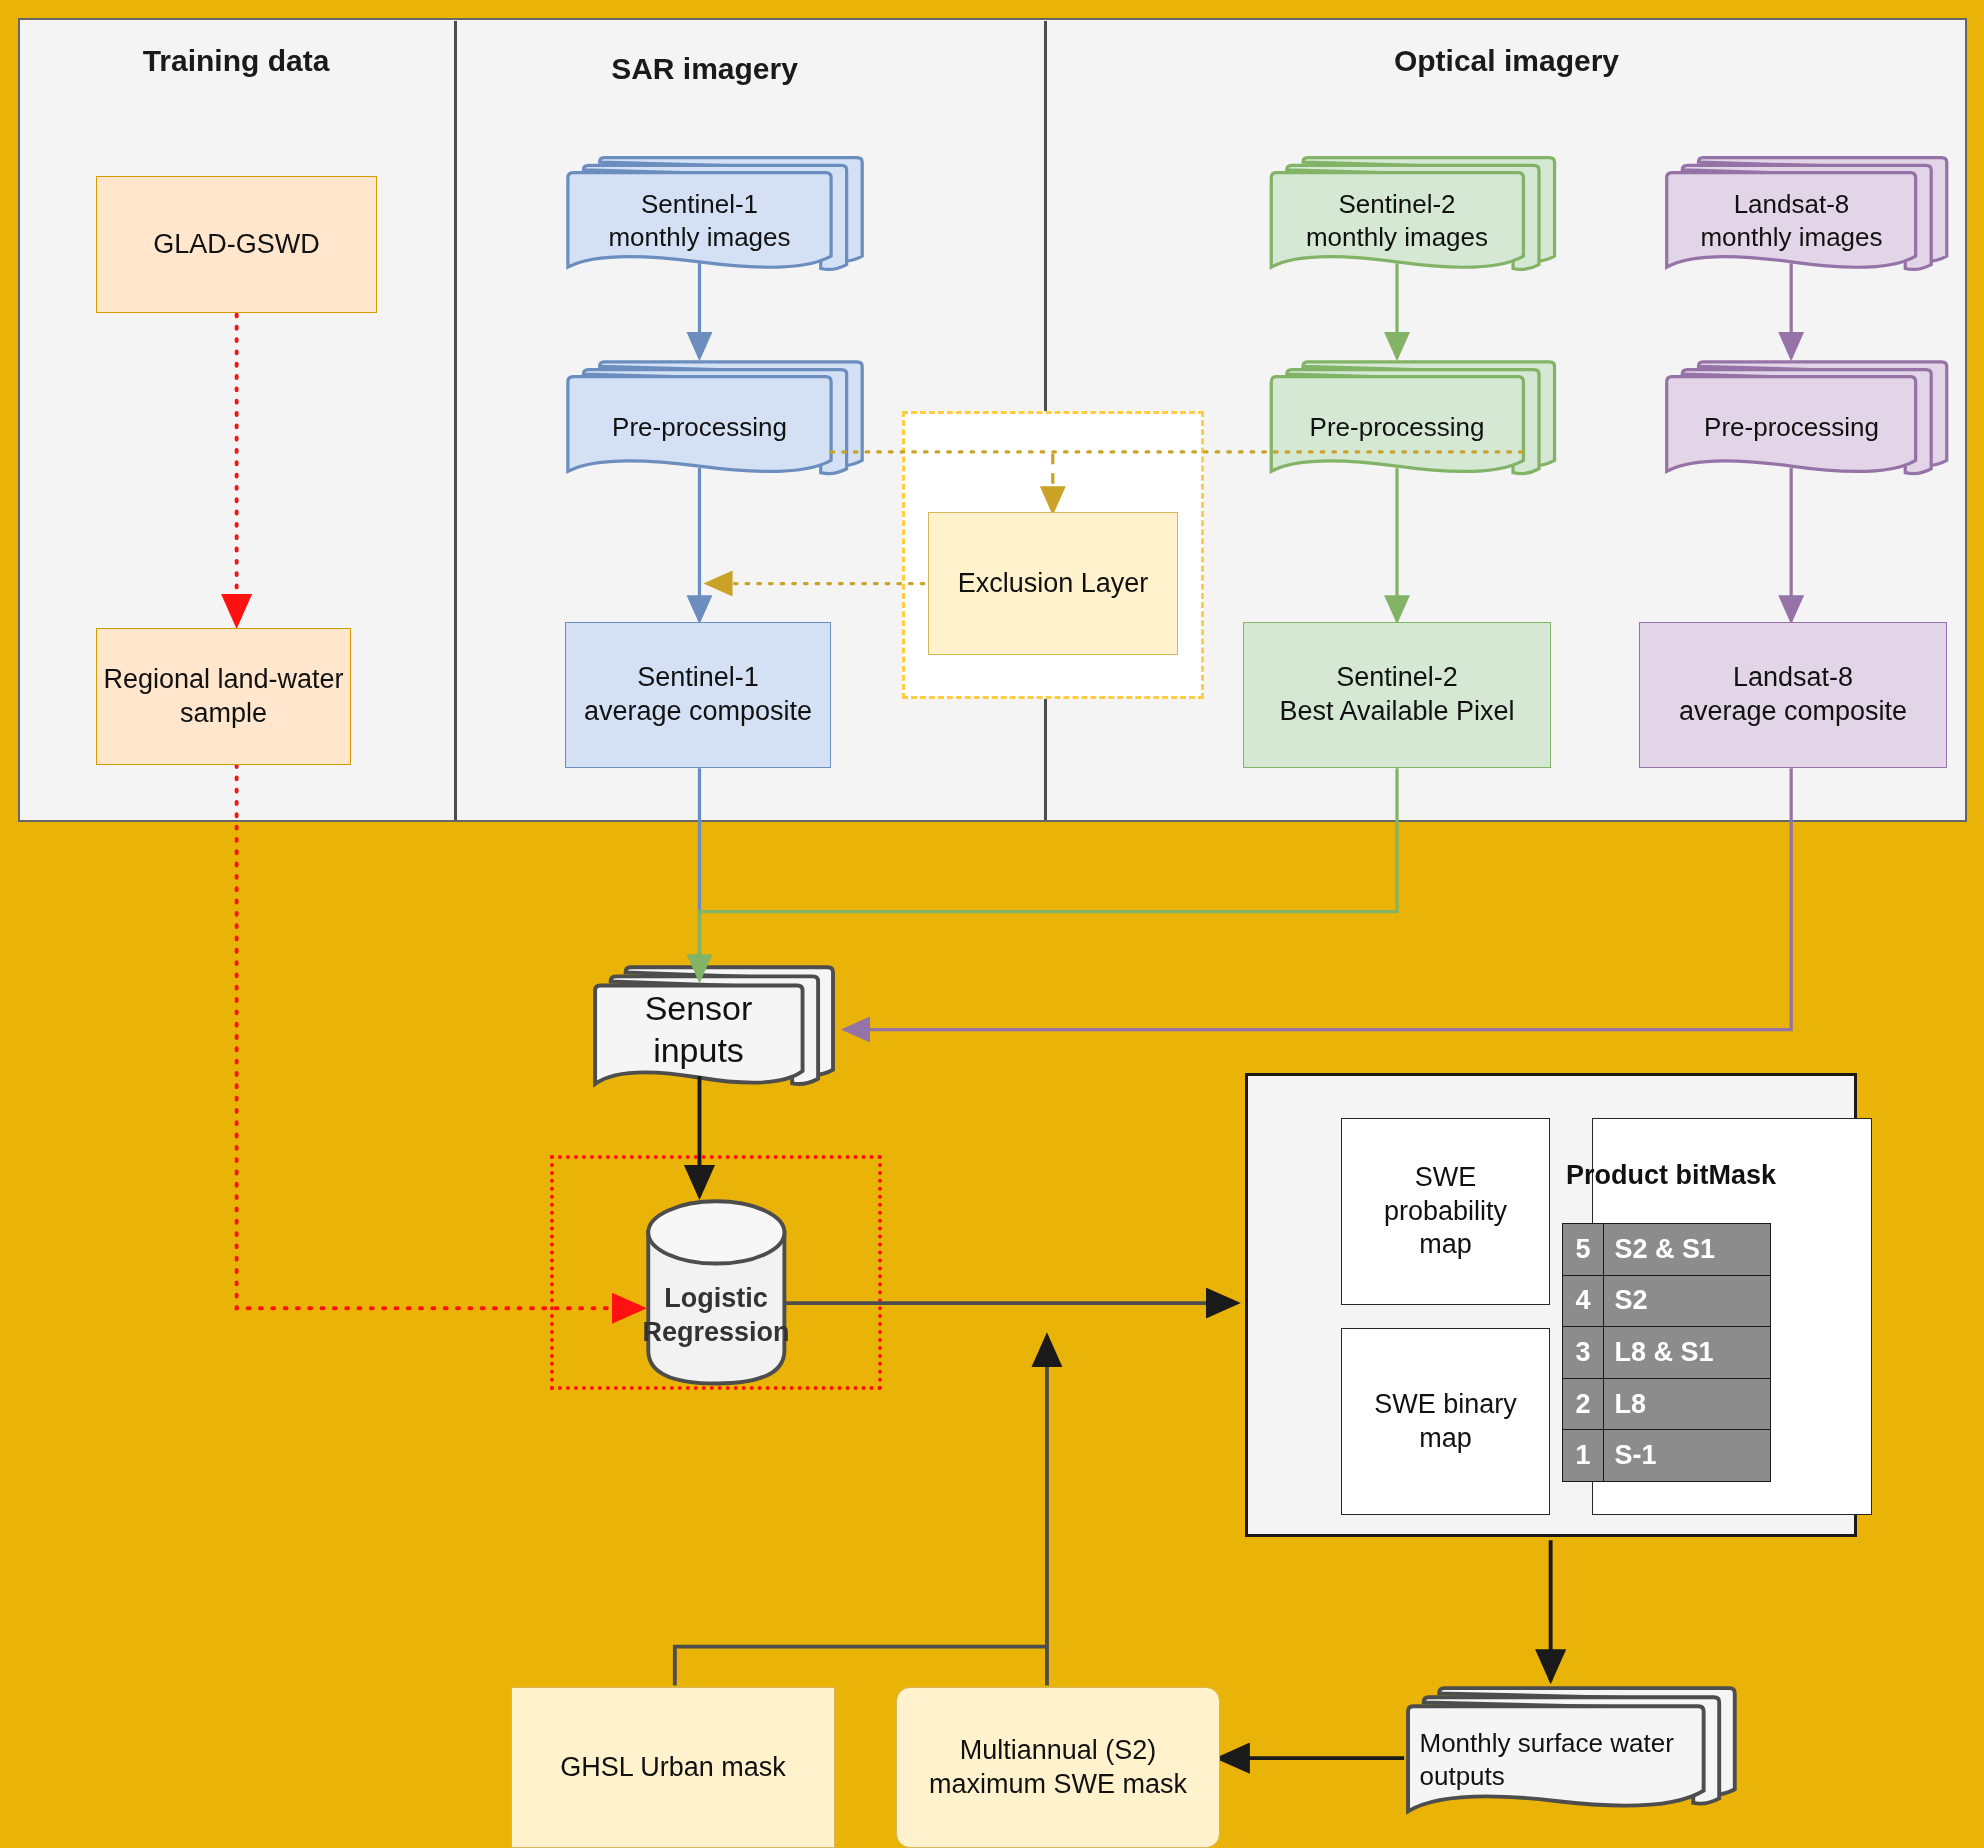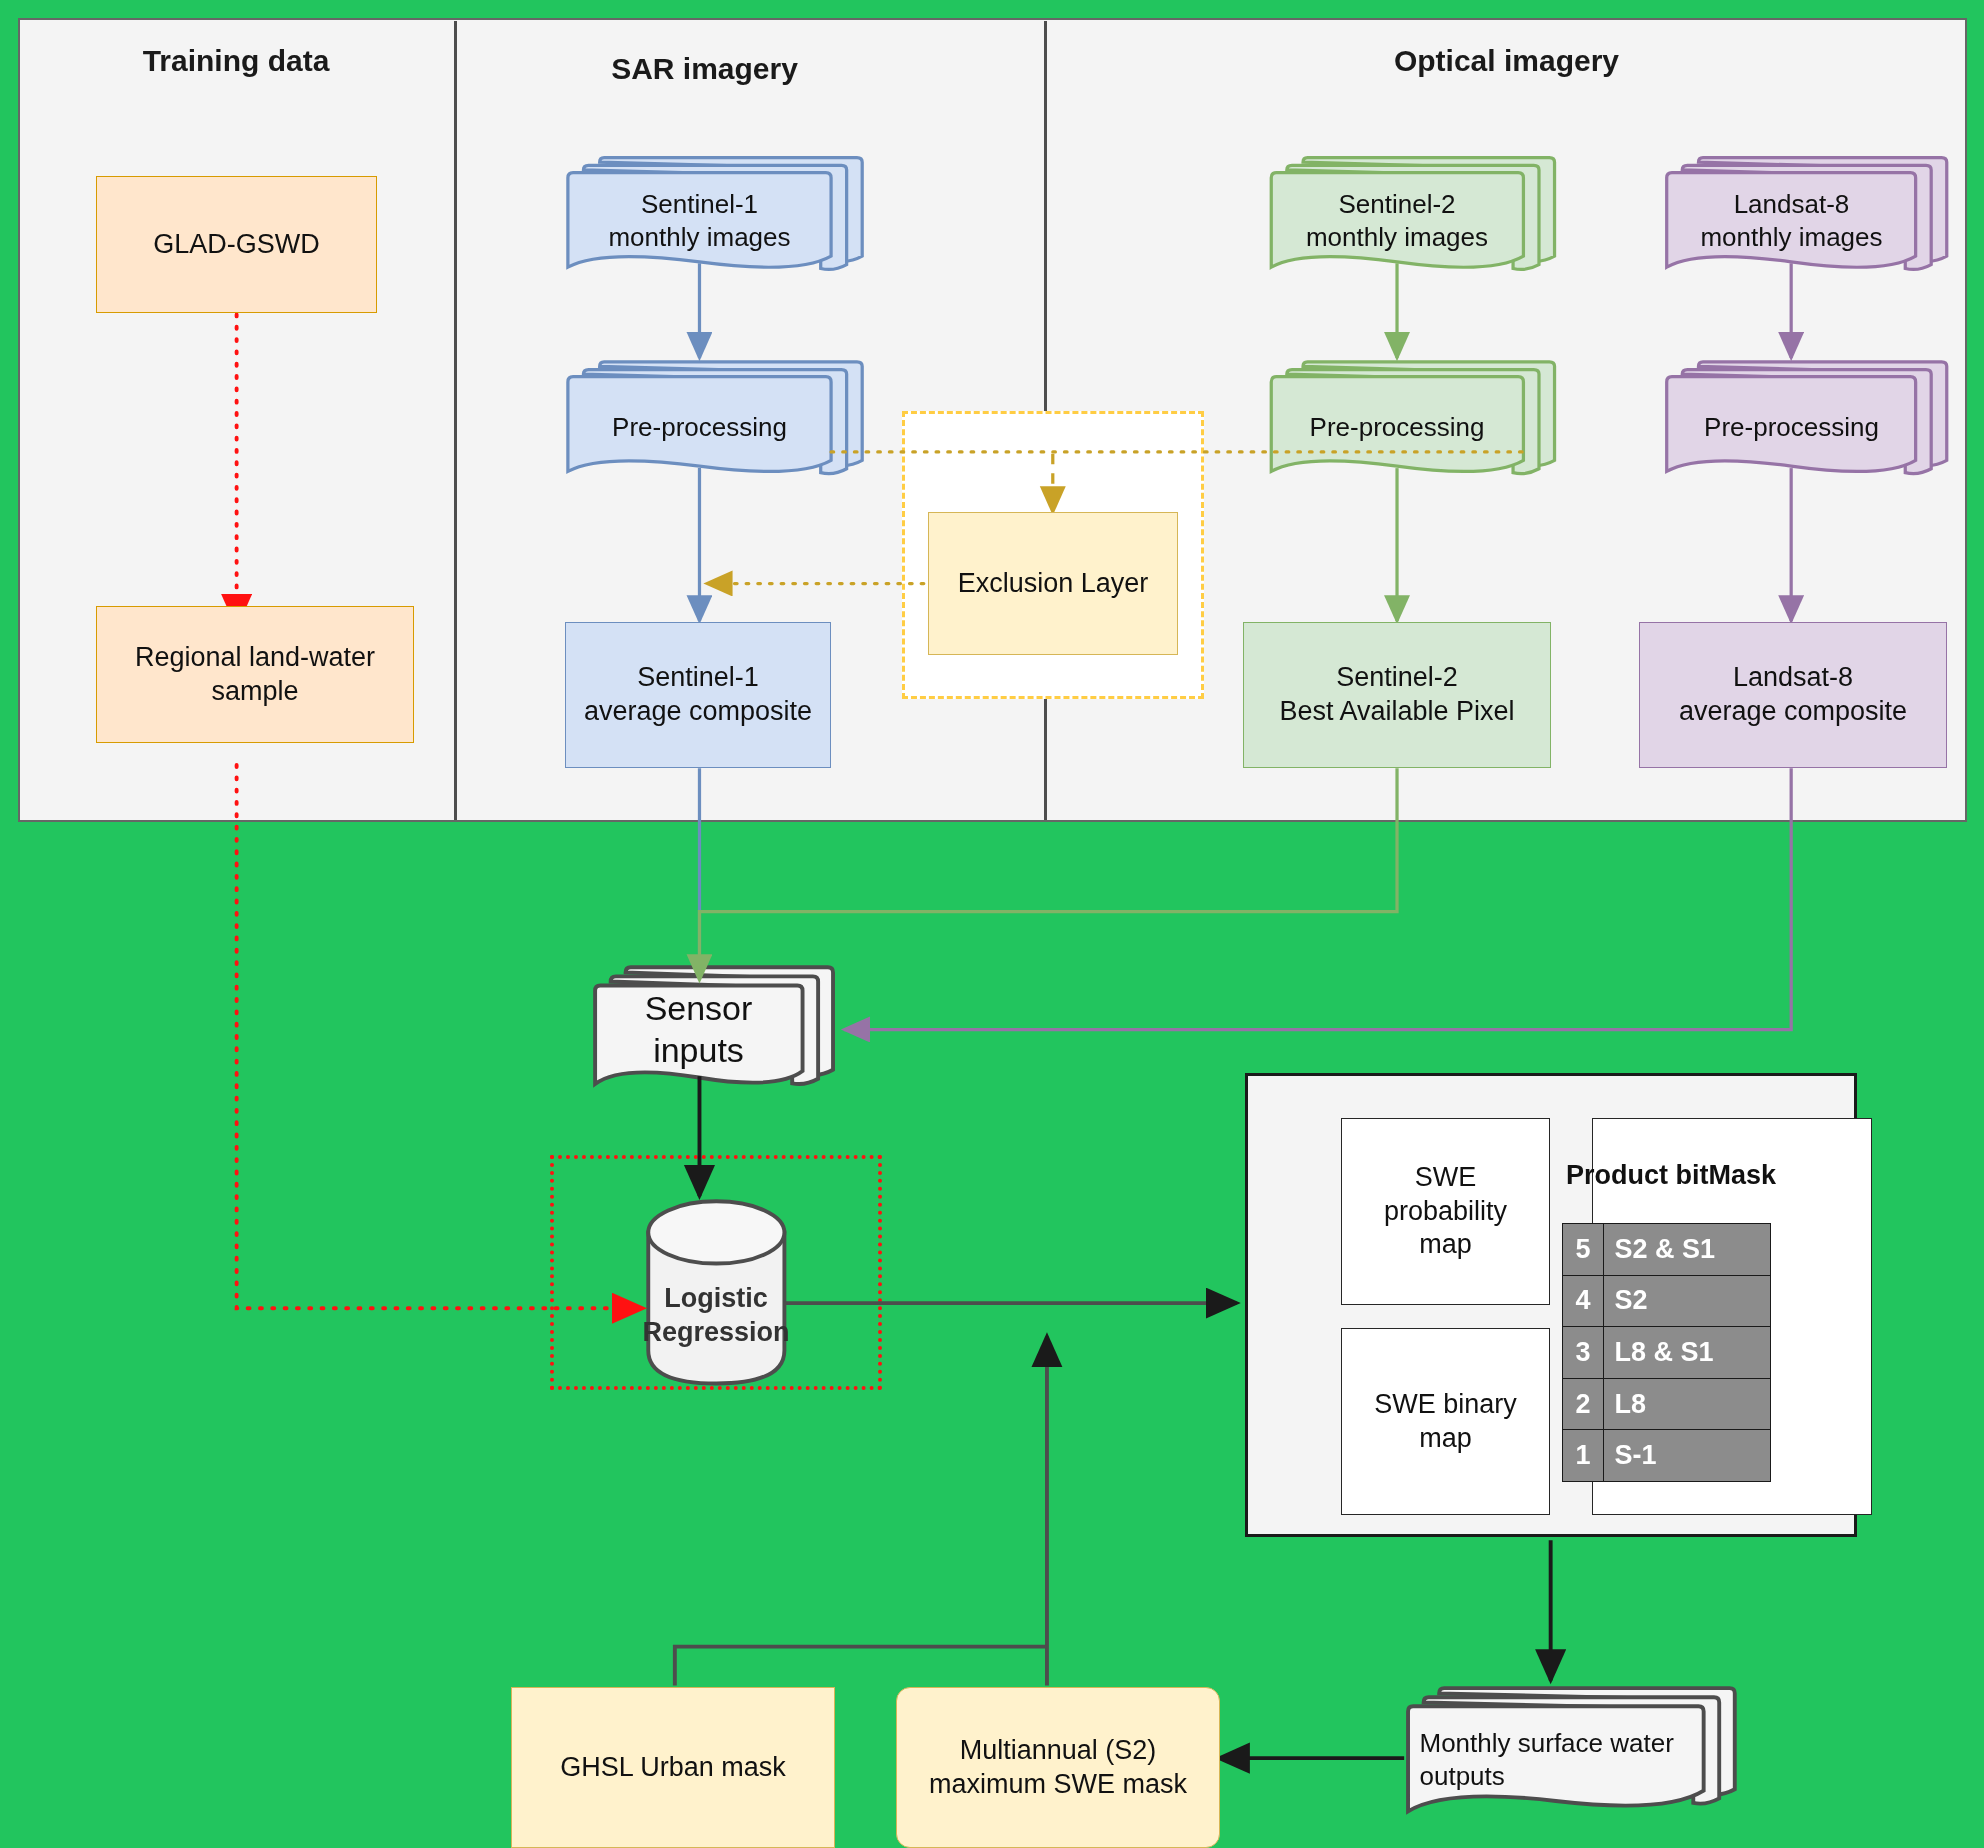--- a/index.html
+++ b/index.html
@@ -1,17 +1,17 @@
 <!DOCTYPE html>
 <html style="font-size:10.4px"><head>
 <meta charset="utf-8">
 <style>
   html,body{margin:0;padding:0;background:#ffffff;}
   body{font-family:"Liberation Sans", sans-serif;}
-  #stage{position:relative;width:1985px;height:1849px;background:#22c55e;overflow:hidden;}
+  #stage{position:relative;width:1985px;height:1849px;background:#eab308;overflow:hidden;}
   svg.layer{position:absolute;left:0;top:0;width:1985px;height:1849px;pointer-events:none;}
   .node{position:absolute;box-sizing:border-box;display:flex;align-items:center;justify-content:center;text-align:center;line-height:1.25;}
   .lane-title{position:absolute;display:flex;align-items:center;justify-content:center;font-size:30px;font-weight:bold;color:#1a1a1a;}
   .txt{white-space:pre-line;}
   
   .n-blue{background:#d4e1f5;border:1.9px solid #6c8ebf;color:#111;}
   .n-green{background:#d5e8d4;border:1.9px solid #82b366;color:#111;}
   .n-purple{background:#e1d5e7;border:1.9px solid #9673a6;color:#111;}
   .n-orange{background:#ffe6cc;border:1.9px solid #d79b00;color:#111;}
   .n-yellow{background:#fff2cc;border:1.9px solid #d6b656;color:#111;}
@@ -163,21 +163,21 @@
 
     <path d="M1615,2600 L1615,2061" stroke="#4d4d4d" stroke-width="6" fill="none" marker-end="url(#ah-black)"></path>
     <path d="M1041,2600 L1041,2540 L1615,2540" stroke="#4d4d4d" stroke-width="6" fill="none"></path>
 
     <path d="M2392,2376 L2392,2592" stroke="#1a1a1a" stroke-width="6" fill="none" marker-end="url(#ah-black)"></path>
 
     <path d="M2166,2712 L1880,2712" stroke="#1a1a1a" stroke-width="6" fill="none" marker-end="url(#ah-black)"></path>
   </svg>
 
   <div class="node n-orange txt" style="left:96px;top:176px;width:281px;height:137px;font-size:27px;">GLAD-GSWD</div>
-  <div class="node n-orange txt" style="left:96px;top:606px;width:318px;height:137px;font-size:27px;">Regional land-water
+  <div class="node n-orange txt" style="left:96px;top:628px;width:255px;height:137px;font-size:27px;">Regional land-water
 sample</div>
 
   <div class="doclabel" style="left:568px;top:185px;width:263px;height:71px;">Sentinel-1
 monthly images</div>
   <div class="doclabel" style="left:568px;top:408px;width:263px;height:39px;">Pre-processing</div>
   <div class="node n-blue txt" style="left:565px;top:622px;width:266px;height:146px;font-size:27px;">Sentinel-1
 average composite</div>
 
   <div class="node n-yellow txt" style="left:928px;top:512px;width:250px;height:143px;font-size:27px;">Exclusion Layer</div>
 

